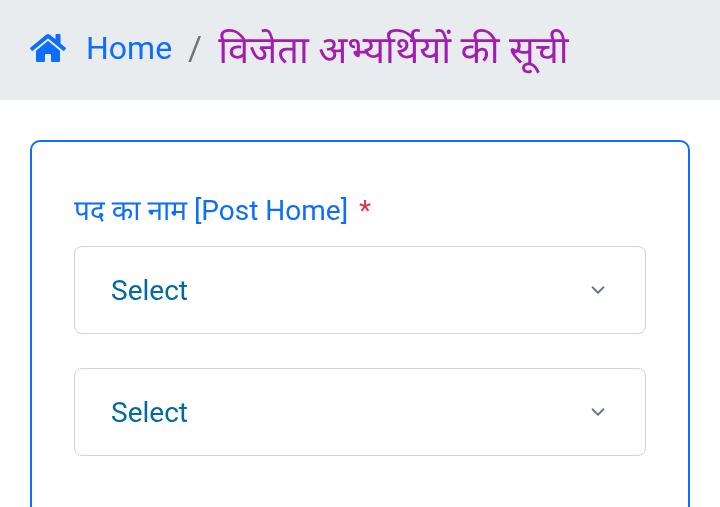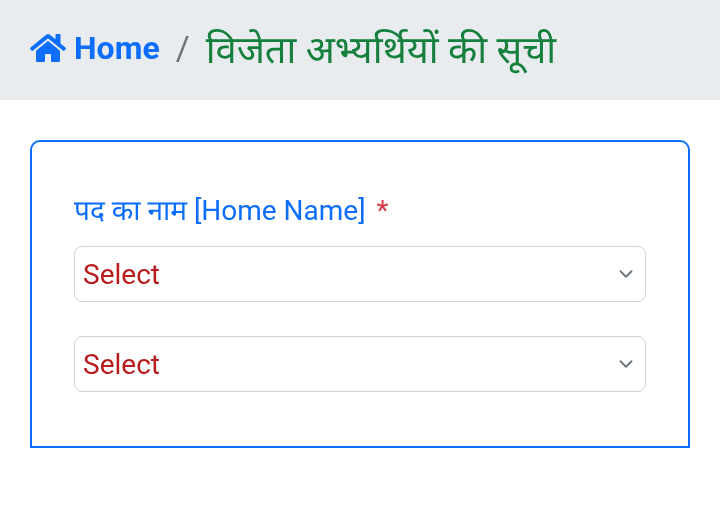--- a/index.html
+++ b/index.html
@@ -15,36 +15,35 @@
     padding: 22px 30px 26px 30px;
     display: flex;
     align-items: center;
     gap: 10px;
   }
   .home-link {
     color: #0d6efd;
     font-size: 32px;
     display: flex;
     align-items: center;
-    gap: 8px;
+    gap: 20px;
     cursor: pointer;
-    font-weight: bold;
   }
   .home-icon {
     width: 36px;
     height: 32px;
     display: inline-block;
   }
   .separator {
     color: #6c757d;
     font-size: 34px;
     margin: 0 6px;
   }
   .page-title {
-    color: #15803d;
+    color: #a21caf;
     font-size: 38px;
     font-weight: 400;
   }
   .form-card {
     margin: 40px 30px 0 30px;
     border: 2px solid #0d6efd;
     border-top-left-radius: 10px;
     border-top-right-radius: 10px;
     padding: 48px 42px 20px 42px;
   }
@@ -60,28 +59,28 @@
   }
   .required {
     color: #dc3545;
     margin-left: 4px;
   }
   .select-box {
     width: 100%;
     border: 1px solid #ced4da;
     border-radius: 8px;
     background: #ffffff;
-    height: 56px;
-    padding: 0 8px;
+    height: 88px;
+    padding: 0 36px;
     display: flex;
     align-items: center;
     justify-content: space-between;
     cursor: pointer;
     font-size: 28px;
-    color: #b91c1c;
+    color: #0369a1;
   }
   .chevron {
     width: 22px;
     height: 22px;
     flex-shrink: 0;
   }
 </style>
 </head>
 <body>
 
@@ -95,21 +94,21 @@
     <span>Home</span>
   </span>
   <span class="separator">/</span>
   <span class="page-title">विजेता अभ्यर्थियों की सूची</span>
 </div>
 
 <div class="form-card">
 
   <div class="field">
     <label class="field-label">
-      <span>पद का नाम [Home Name]</span>
+      <span>पद का नाम [Post Home]</span>
       <span class="required">*</span>
     </label>
     <div class="select-box">
       <span>Select</span>
       <svg class="chevron" viewBox="0 0 24 24" fill="none" stroke="#6c757d" stroke-width="2" stroke-linecap="round" stroke-linejoin="round">
         <polyline points="6 9 12 15 18 9"></polyline>
       </svg>
     </div>
   </div>
 

